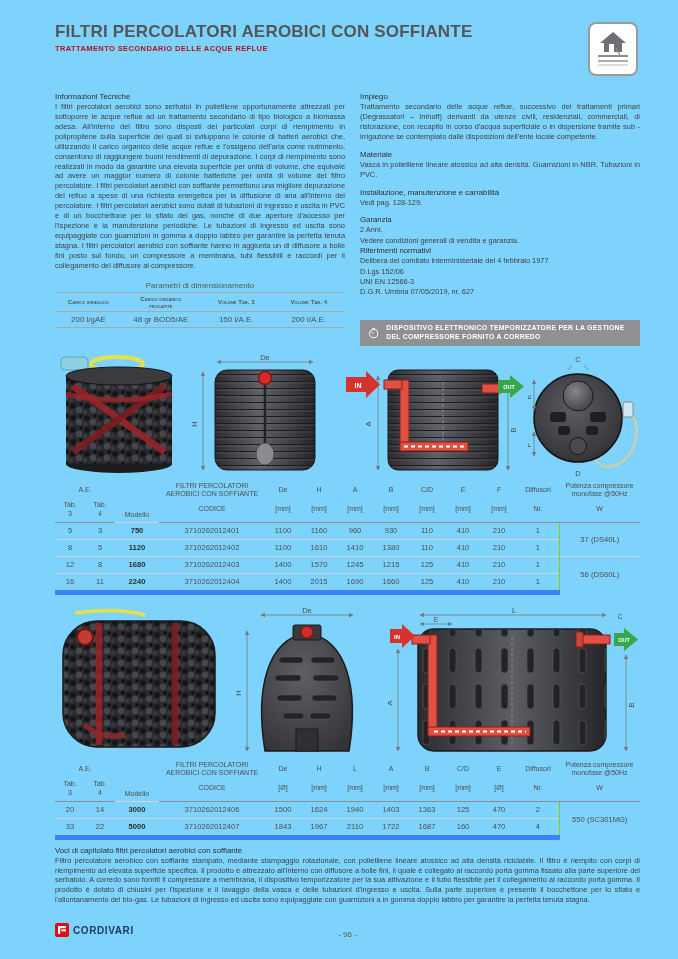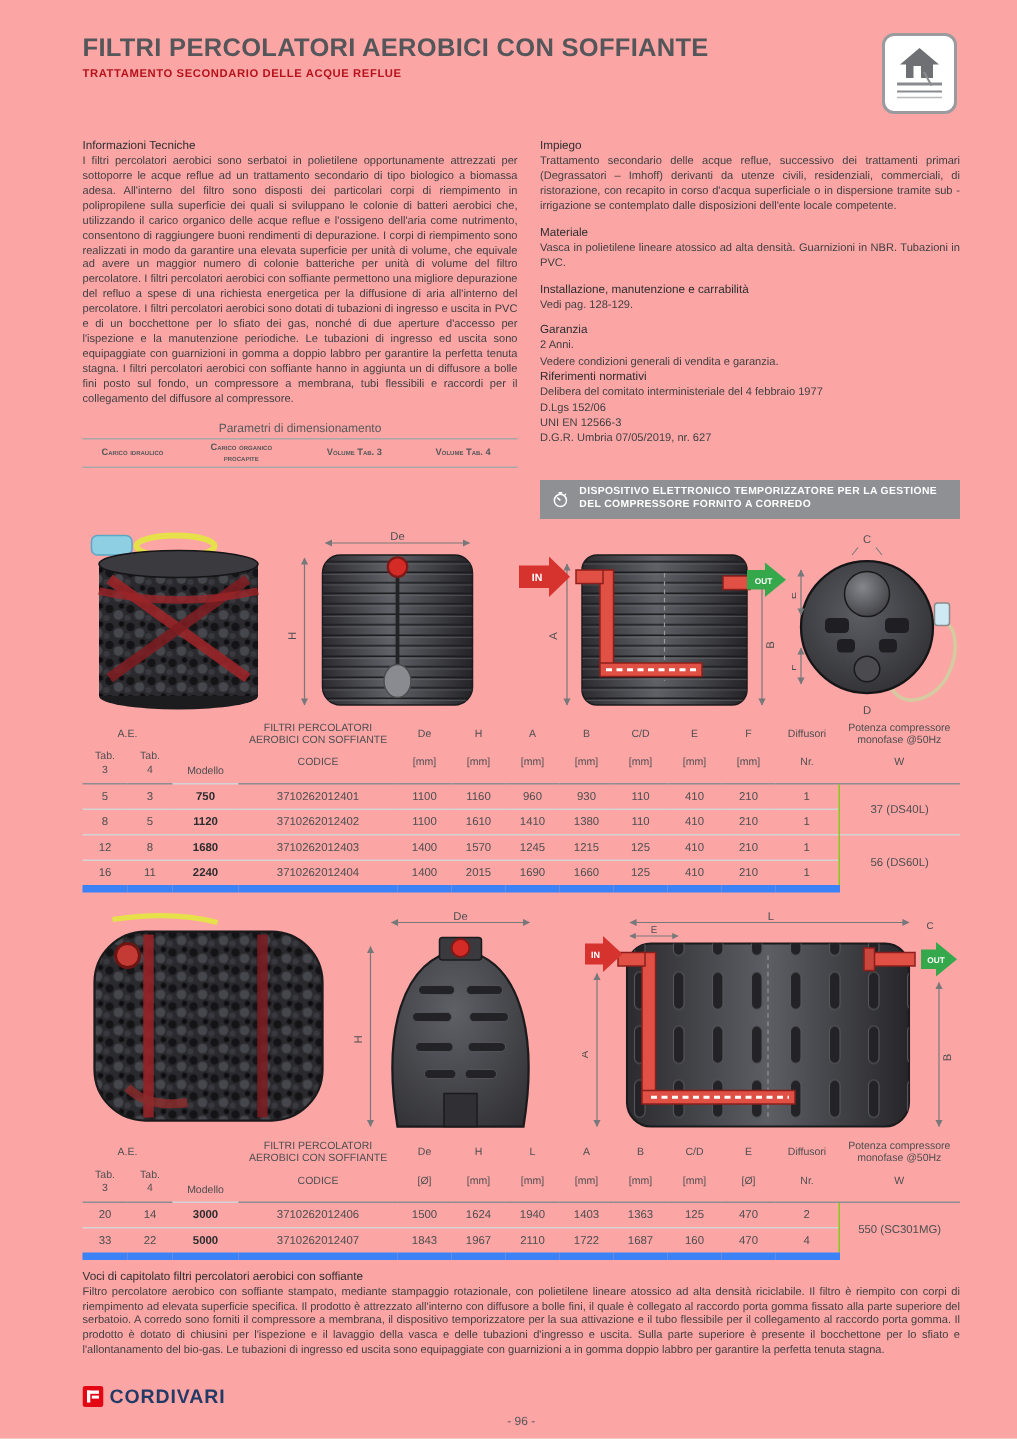--- a/index.html
+++ b/index.html
@@ -1,17 +1,17 @@
 <!DOCTYPE html>
 <html><head>
 <meta charset="utf-8">
 <style>
   html,body{margin:0;padding:0;background:#e8e8e8;}
   .page{
-    position:relative; width:678px; height:959px; background:#fca5a5;
+    position:relative; width:678px; height:959px; background:#7dd3fc;
     font-family:"Liberation Sans", sans-serif; color:#3f3f41; overflow:hidden;
     box-sizing:border-box; padding:22px 38px 0 55px;
   }
   
   .header{display:flex; justify-content:space-between; align-items:flex-start;}
   .page-title{margin:0; font-size:17px; font-weight:bold; color:#54565a; letter-spacing:.2px;}
   .page-subtitle{font-size:7.5px; font-weight:bold; color:#b5121b; letter-spacing:.4px; margin-top:2px;}
   .corner-icon{width:46px; height:50px; border:2px solid #9a9b9e; border-radius:8px; margin-right:2px;
     display:flex; align-items:center; justify-content:center; background:#fff;}
   
@@ -44,22 +44,22 @@
   .data td{font-size:7.6px; color:#4e4e50; text-align:center; padding:3.5px 0; border-top:1px solid #d4d4d6;}
   .data tbody tr:last-child td{border-bottom:5px solid #3b82f6;}
   .data td.model{font-weight:bold; color:#2c2c2e;}
   .data td.power{border-left:1px solid #84cc16; vertical-align:middle;}
   .data th.modello{vertical-align:bottom; padding-bottom:2px;}
   
   .capitolato{margin-top:6px; width:585px;}
   
   .footer{position:absolute; left:55px; right:38px; bottom:16px; height:20px;}
   .brand{position:absolute; left:0; top:0; display:flex; align-items:center; gap:4px;}
-  .brand-name{font-size:13px; font-weight:bold; color:#223a66; letter-spacing:.6px;}
-  .page-num{position:absolute; left:0; right:0; top:20px; text-align:center; font-size:8px; color:#55555a;}
+  .brand-name{font-size:10px; font-weight:bold; color:#223a66; letter-spacing:.6px;}
+  .page-num{position:absolute; left:0; right:0; top:7px; text-align:center; font-size:8px; color:#55555a;}
   svg text{font-family:"Liberation Sans", sans-serif;}
 </style>
 </head>
 <body>
 
 <div class="page">
 
   <div class="header">
     <div>
       <h1 class="page-title">FILTRI PERCOLATORI AEROBICI CON SOFFIANTE</h1>
@@ -85,20 +85,26 @@
       <div class="parametri">
         <div class="parametri-title">Parametri di dimensionamento</div>
         <table class="parametri-table">
           <tbody>
               <tr>
             <th style="white-space:pre-line;width:23%">Carico idraulico</th>
             <th style="white-space:pre-line;width:27%">Carico organico
 procapite</th>
             <th style="white-space:pre-line;width:25%">Volume Tab. 3</th>
             <th style="white-space:pre-line;width:25%">Volume Tab. 4</th>
+          </tr>
+          <tr>
+            <td>200 l/gAE</td>
+            <td>48 gr BOD5/AE</td>
+            <td>150 l/A.E.</td>
+            <td>200 l/A.E.</td>
           </tr>
         </tbody>
           </table>
       </div>
     </div>
 
     <div class="col-right">
       <div class="sec-heading">Impiego</div>
       <p class="body-text">Trattamento secondario delle acque reflue, successivo dei trattamenti primari (Degrassatori – Imhoff) derivanti da utenze civili, residenziali, commerciali, di ristorazione, con recapito in corso d'acqua superficiale o in dispersione tramite sub - irrigazione se contemplato dalle disposizioni dell'ente locale competente.</p>
 

